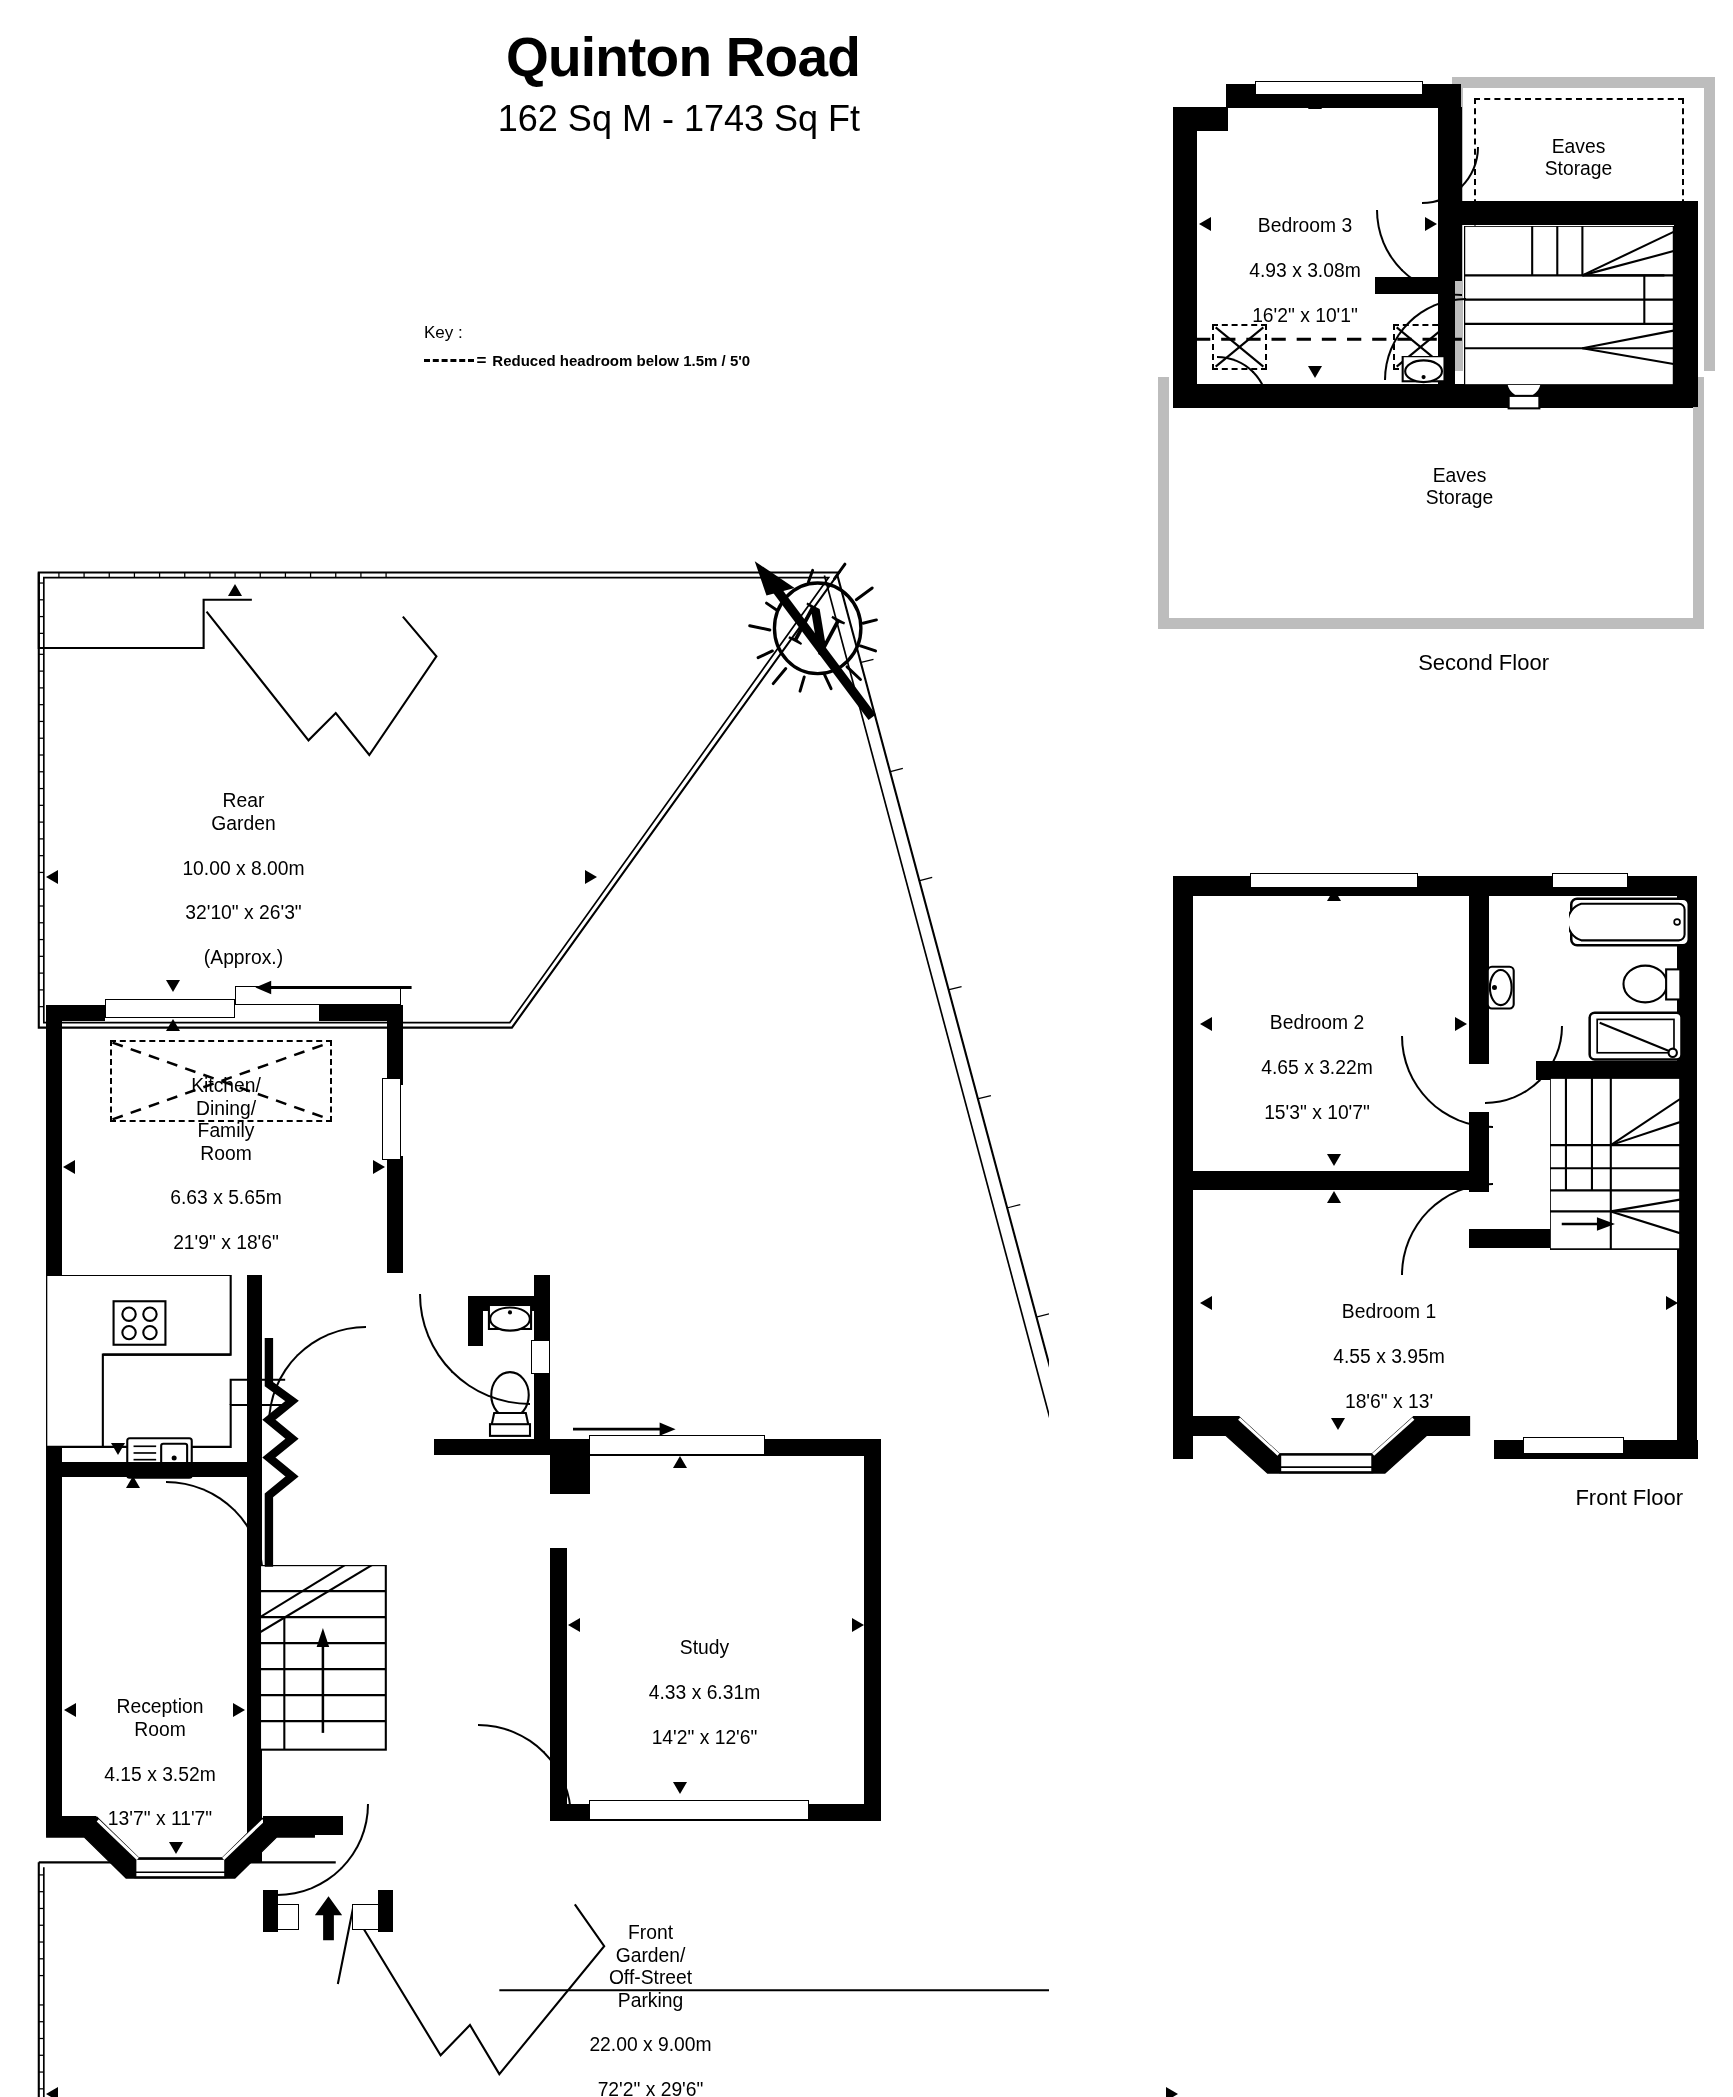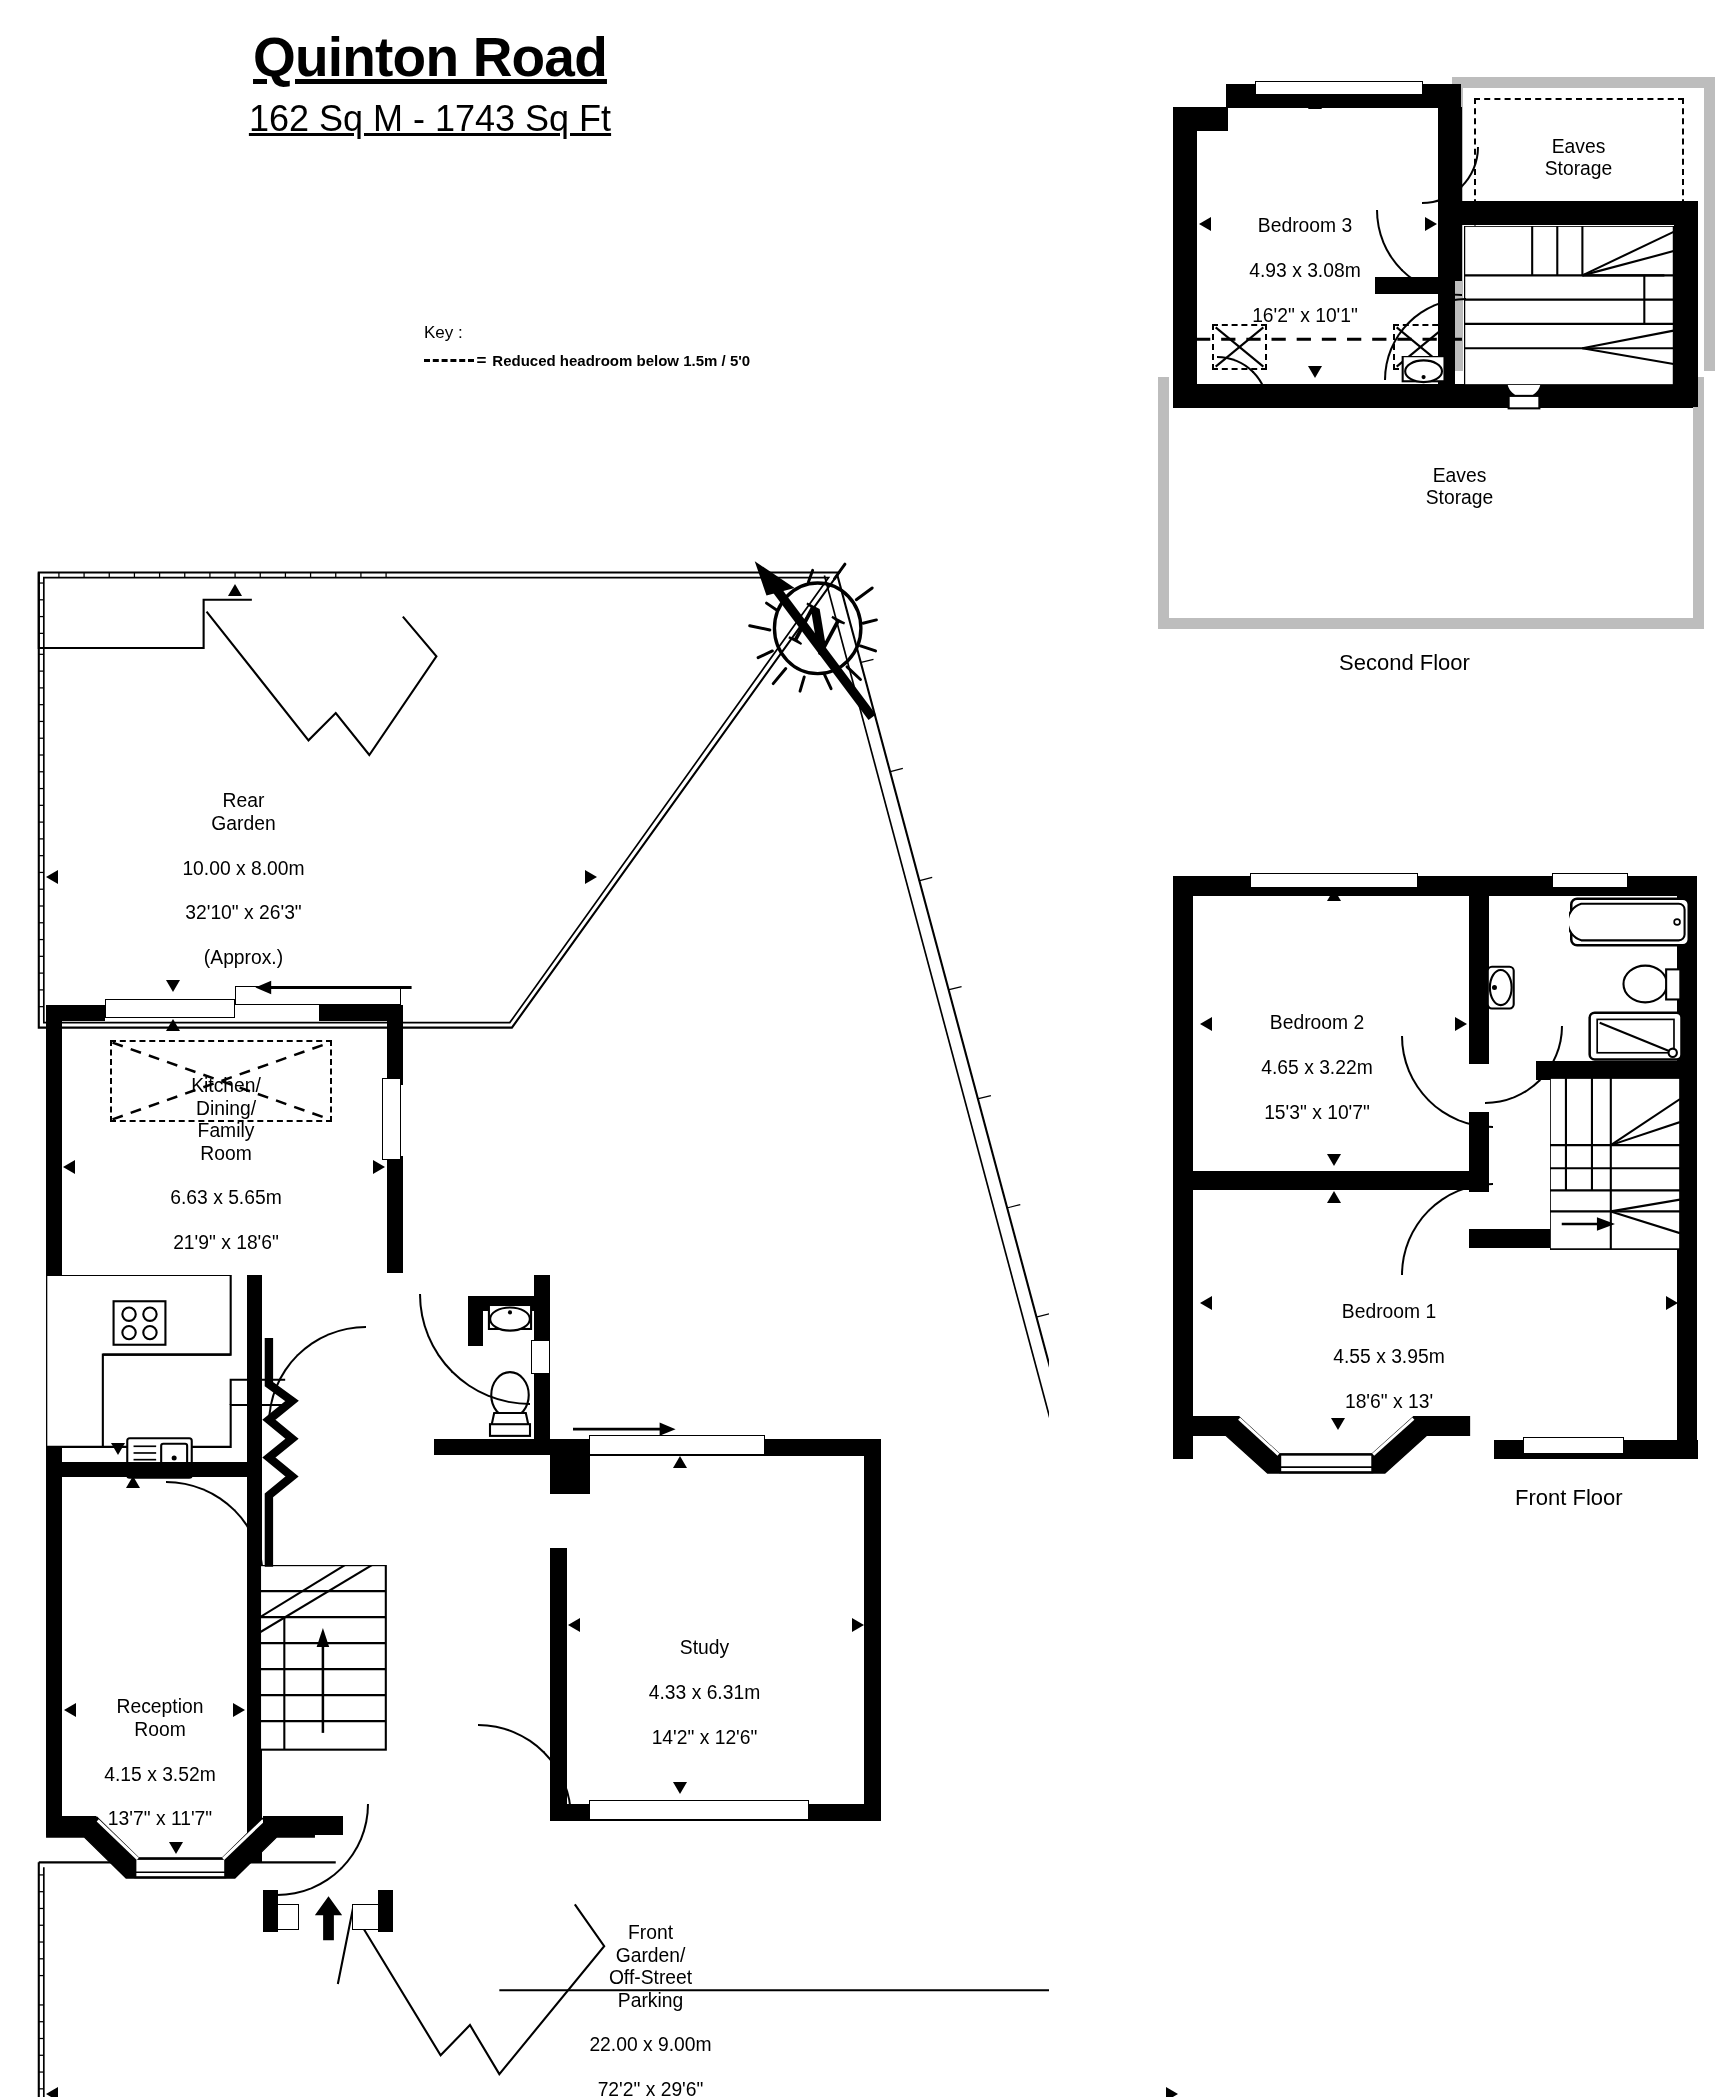--- a/index.html
+++ b/index.html
@@ -3,40 +3,40 @@
 <meta charset="utf-8">
 <style>
   html,body{margin:0;padding:0;background:#fff;}
   body{
     width:1734px;height:2453px;position:relative;overflow:hidden;
     font-family:"Liberation Sans","DejaVu Sans",sans-serif;color:#000;
   }
   .abs{position:absolute;}
 
   
-  #header{left:0;top:29px;width:860px;text-align:center;text-decoration:underline;}
+  #header{left:0;top:29px;width:860px;text-align:right;}
   #title{font-size:55px;font-weight:bold;letter-spacing:-0.8px;line-height:1.05;}
   #sub1{font-size:26px;margin-top:9.2px;}
   #sub2{font-size:36px;margin-top:11px;}
   #sub3{font-size:26px;margin-top:15px;}
 
   #keyblock{left:424px;top:323px;width:378px;}
   #keylabel{font-size:17px;}
   #keyrow{display:flex;align-items:center;margin-top:9.2px;}
   #keydash{width:50px;height:0;border-top:3.8px dashed #000;margin-right:2.5px;}
   #keyeq{font-size:17px;font-weight:bold;margin-right:5.9px;line-height:.6;}
   #keytext{font-size:15px;font-weight:bold;white-space:nowrap;}
 
   
   .wall{background:#000;position:absolute;}
   .gwall{background:#bdbdbd;position:absolute;}
   .thin{position:absolute;border:1.7px solid #000;background:#fff;box-sizing:border-box;}
   .dash{position:absolute;border:2.9px dashed #000;box-sizing:border-box;background:transparent;}
   .room-label{position:absolute;text-align:center;font-size:19.3px;line-height:1.16;white-space:pre-line;}
-  .floor-label{position:absolute;font-size:22px;text-align:left;}
+  .floor-label{position:absolute;font-size:22px;text-align:right;}
 
   
   .arwL,.arwR,.arwU,.arwD{position:absolute;width:0;height:0;}
   .arwL{border-top:7.1px solid transparent;border-bottom:7.1px solid transparent;border-right:12.6px solid #000;}
   .arwR{border-top:7.1px solid transparent;border-bottom:7.1px solid transparent;border-left:12.6px solid #000;}
   .arwU{border-left:7.1px solid transparent;border-right:7.1px solid transparent;border-bottom:12.6px solid #000;}
   .arwD{border-left:7.1px solid transparent;border-right:7.1px solid transparent;border-top:12.6px solid #000;}
 
   
   .swing{position:absolute;border:2.1px solid #000;border-radius:50%;background:transparent;}

